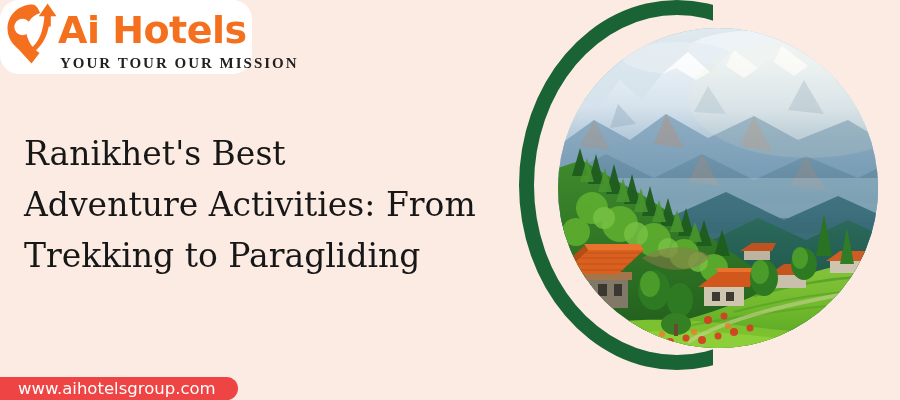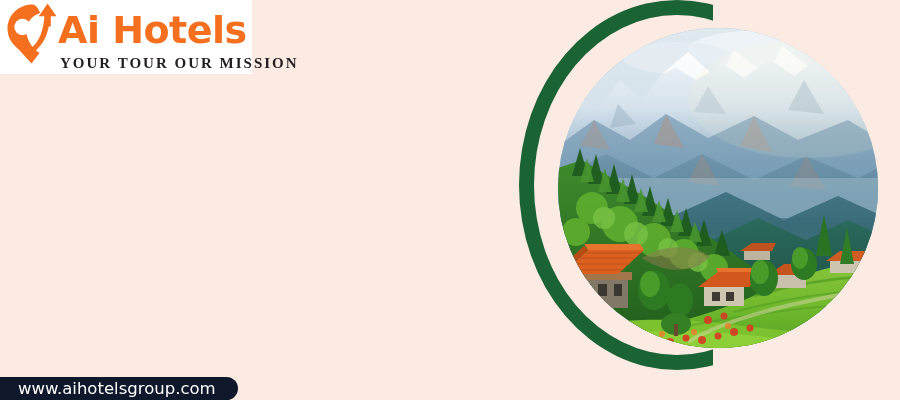--- a/index.html
+++ b/index.html
@@ -21,20 +21,21 @@
   #logo-block {
     position: absolute;
     left: 0px;
     top: 0px;
     width: 252px;
     height: 74px;
     background: #ffffff;
     display: flex;
     flex-direction: column;
     justify-content: center;
+    border-radius: 19px;
   }
   #logo-row {
     position: relative;
     height: 74px;
   }
   #logo-mark {
     position: absolute;
     left: 2px;
     top: 3px;
     width: 60px;
@@ -130,21 +131,21 @@
 
   
   #url-bar {
     position: absolute;
     left: 0px;
     top: 377px;
     height: 23px;
     padding: 0 22px 0 18px;
     display: flex;
     align-items: center;
-    background: #0f172a;
+    background: #ef4444;
     border-top-right-radius: 12px;
     border-bottom-right-radius: 12px;
   }
   #url-text {
     font-family: "DejaVu Sans", sans-serif;
     font-size: 16.5px;
     color: #ffffff;
     letter-spacing: 0px;
     line-height: 23px;
     white-space: nowrap;
@@ -171,20 +172,25 @@
 
           <rect x="42.6" y="11.5" width="6.2" height="12" fill="#f4701f"></rect>
         </svg>
       </div>
 
       <div id="logo-wordmark">Ai Hotels</div>
       <div id="logo-tagline">YOUR TOUR OUR MISSION</div>
     </div>
   </div>
 
+  <div id="headline">
+    <span class="hl-line">Ranikhet's Best</span>
+    <span class="hl-line">Adventure Activities: From</span>
+    <span class="hl-line">Trekking to Paragliding</span>
+  </div>
 
   <div id="visual">
 
     <div id="green-ring"></div>
     <div id="ring-mask-right"></div>
     <div id="ring-mask-right2"></div>
 
     <div id="photo-circle">
       <svg viewBox="0 0 320 320" xmlns="http://www.w3.org/2000/svg" preserveAspectRatio="xMidYMid slice">
         <defs>

